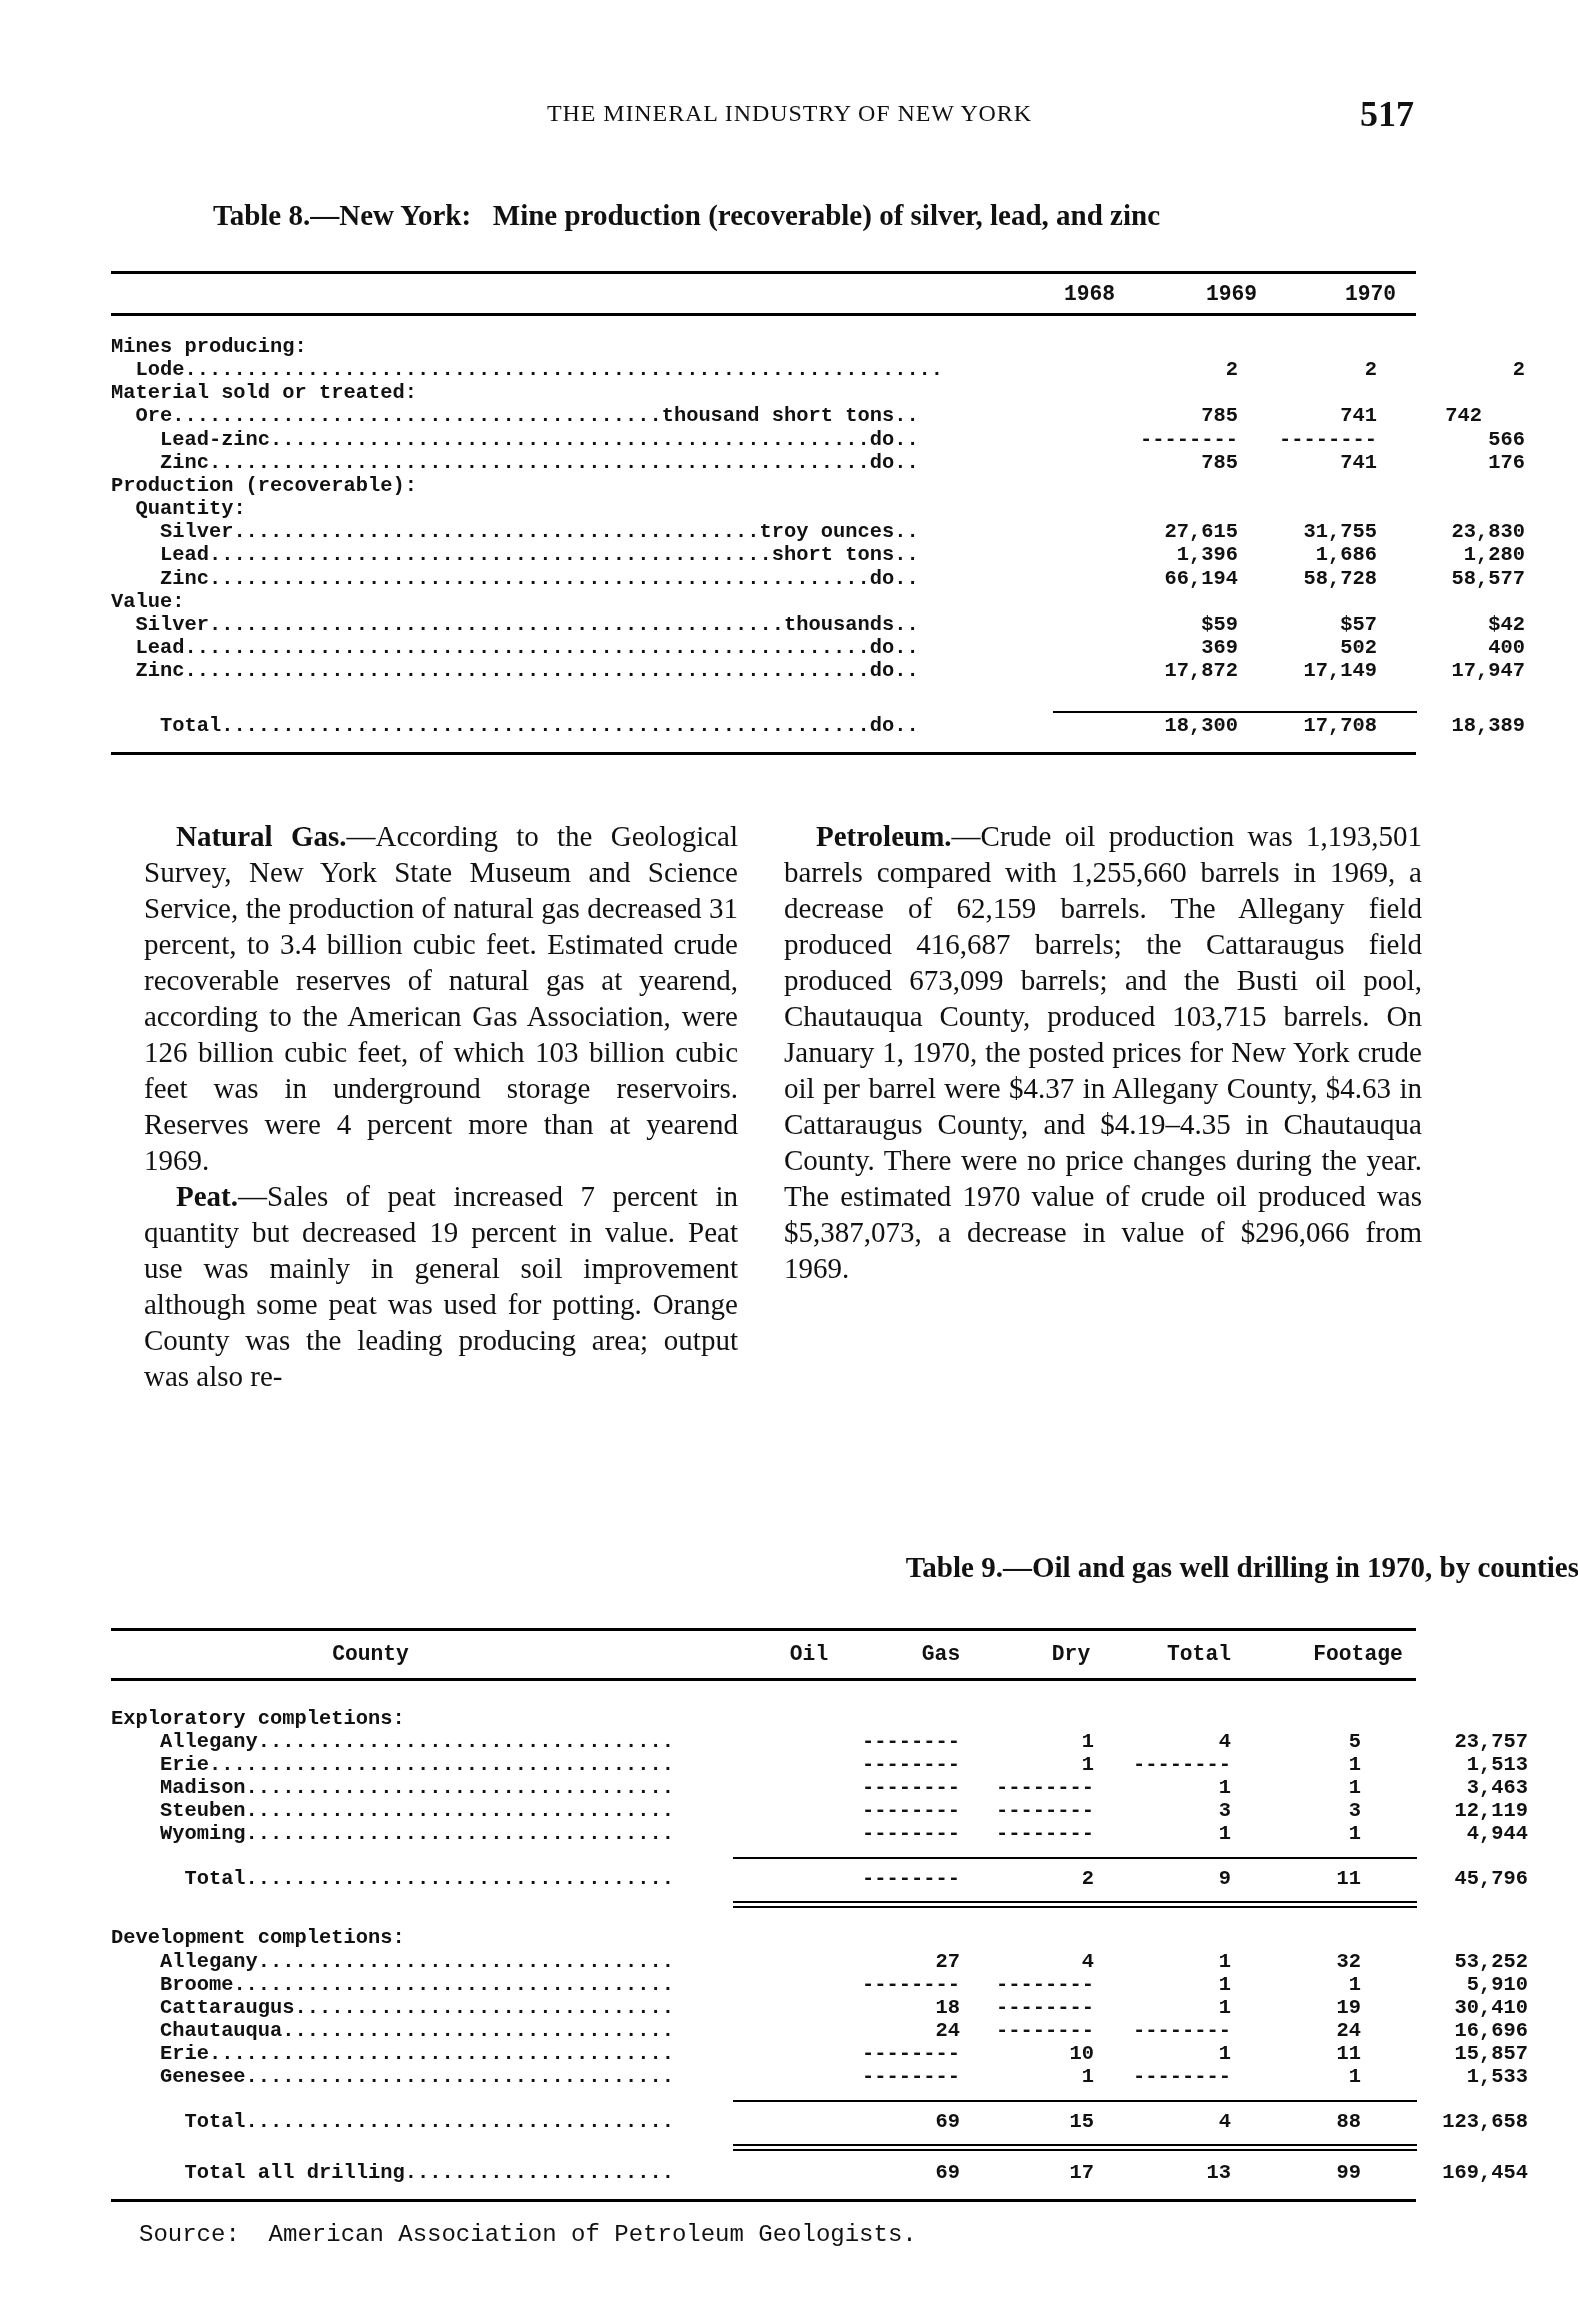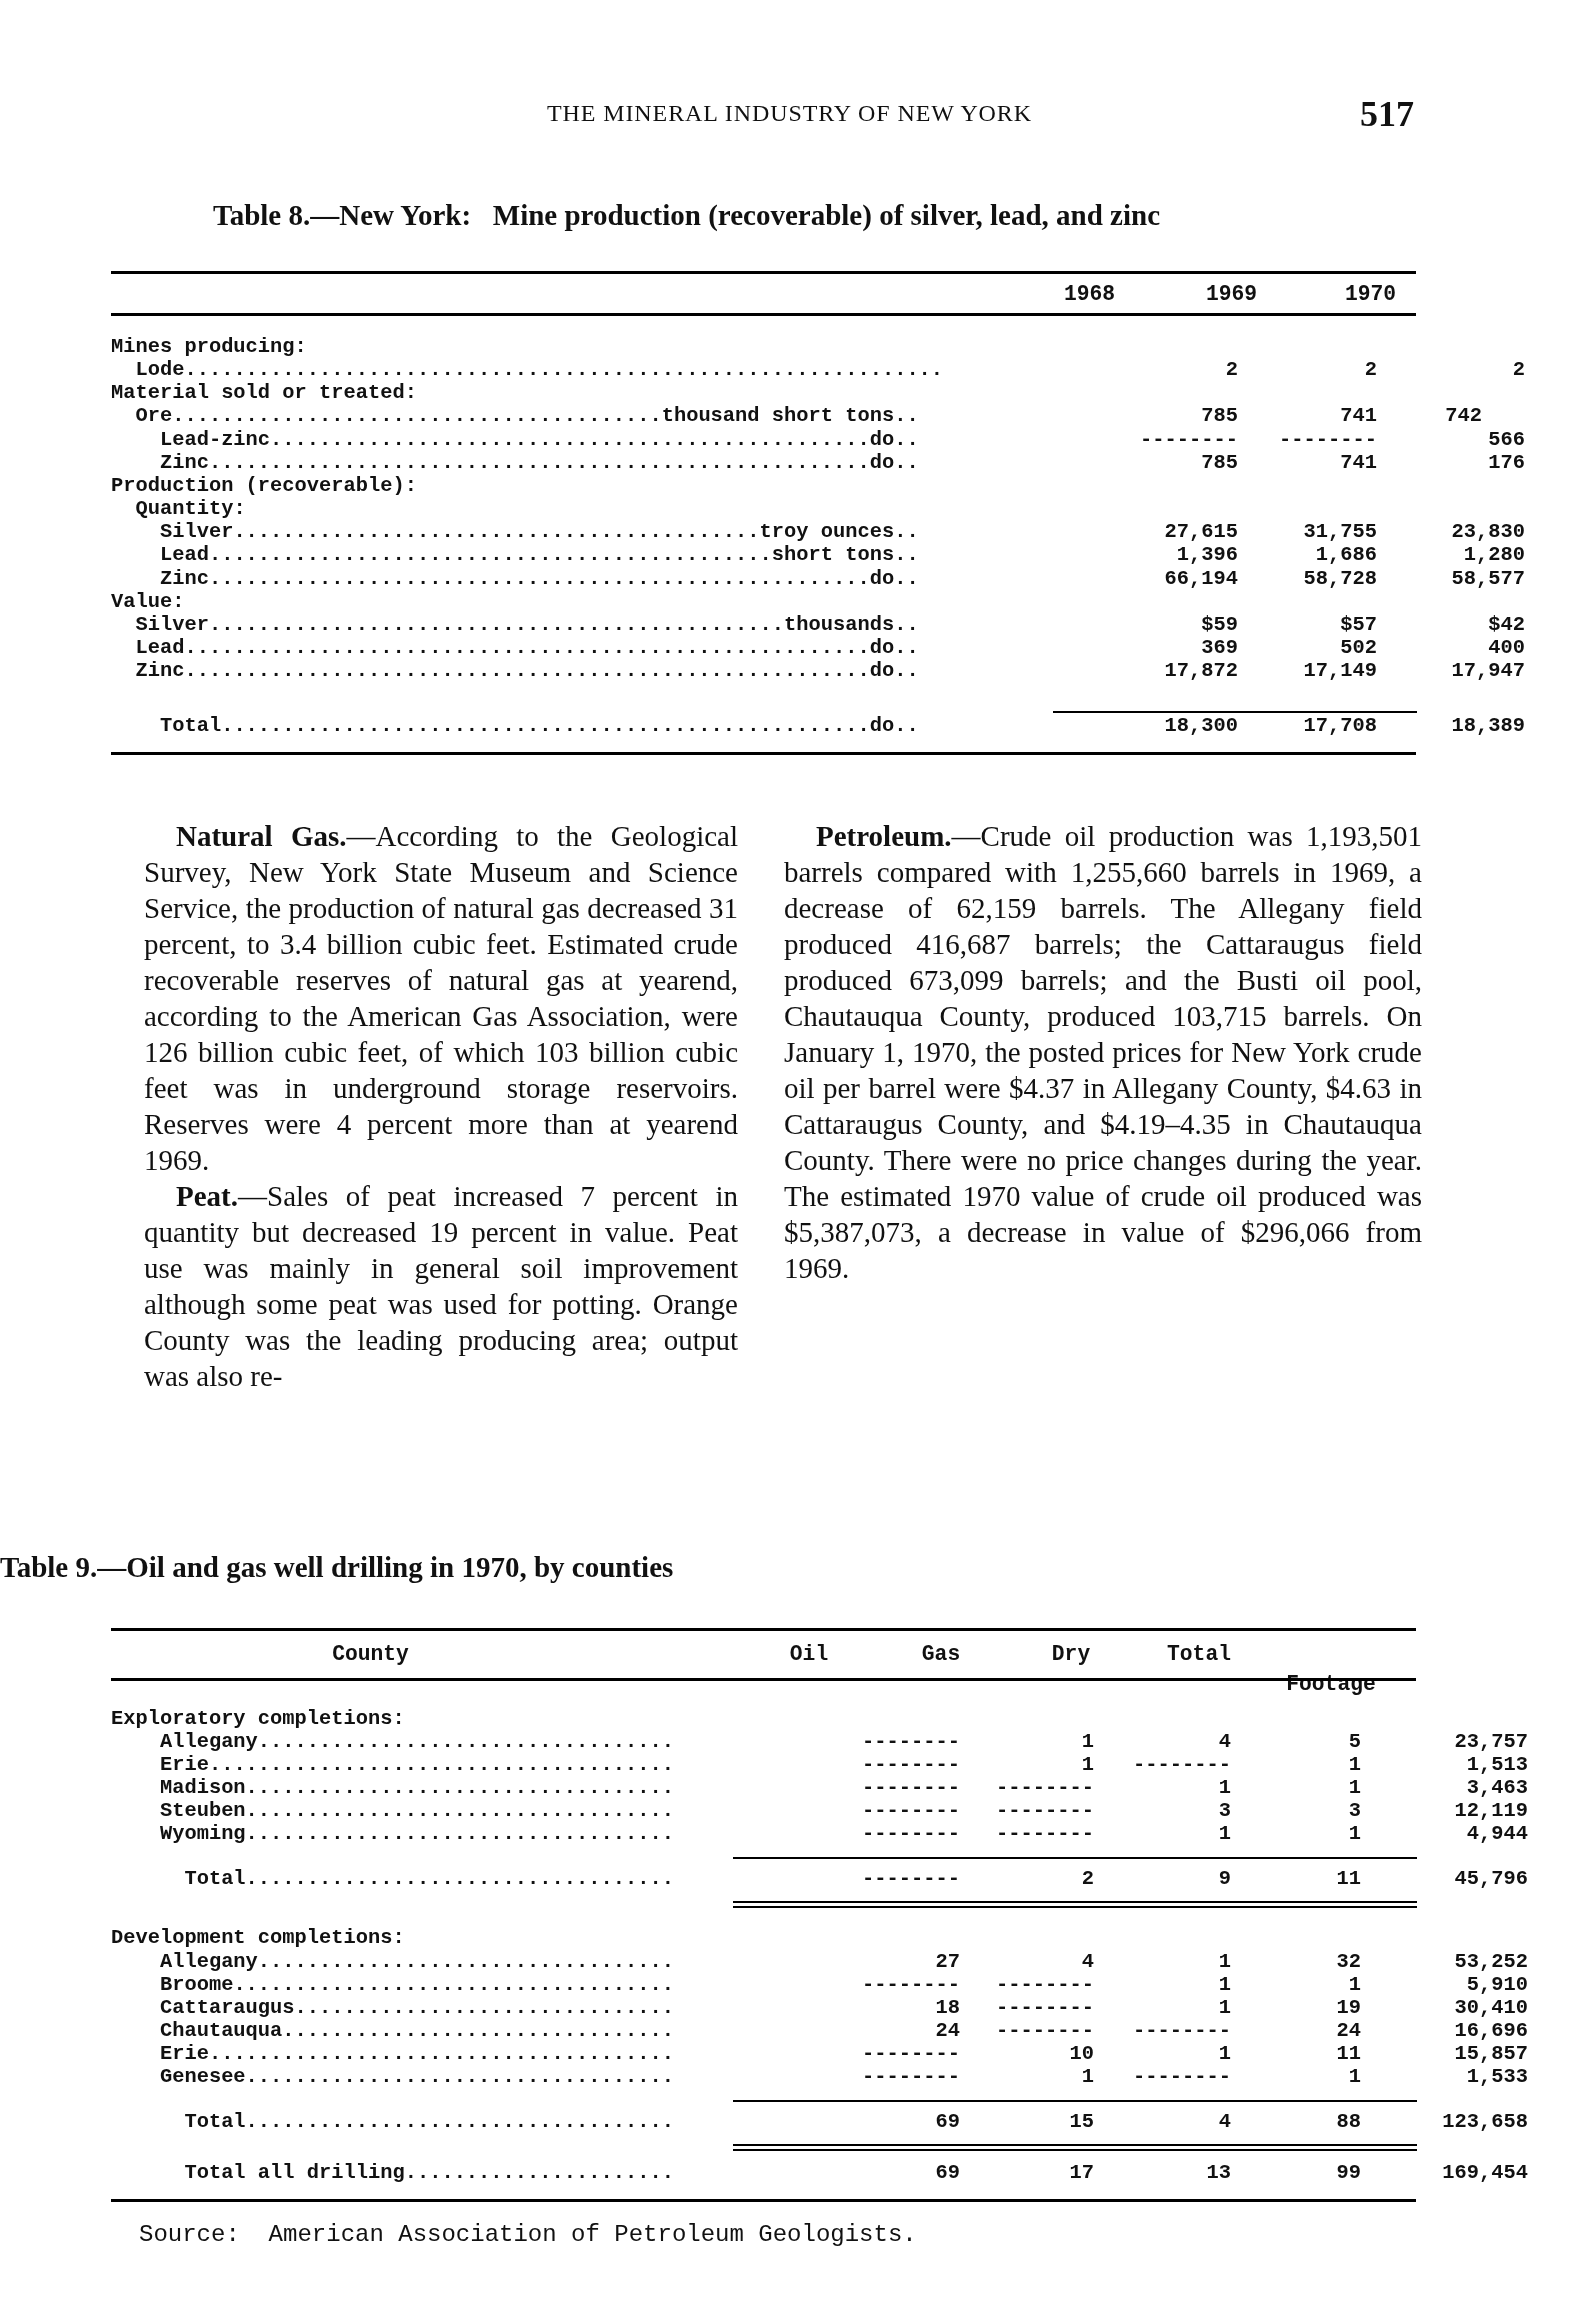--- a/index.html
+++ b/index.html
@@ -6,21 +6,21 @@
     body { width:1579px; height:2518px; position:relative; overflow:hidden; color:#111; }
     .abs { position:absolute; }
 
     
     #running-head { left:0; width:1579px; top:100px; text-align:center; font-size:24px; letter-spacing:0.9px; font-family:"Liberation Serif","DejaVu Serif",serif; }
     #page-number { right:165px; top:93px; font-size:36px; font-weight:bold; font-family:"Liberation Serif","DejaVu Serif",serif; }
 
     
     .table-title { font-family:"Liberation Serif","DejaVu Serif",serif; font-weight:bold; font-size:29px; white-space:pre; }
     #t8-title { left:213px; top:199px; }
-    #t9-title { left:0; width:1579px; text-align:left; top:1551px; }
+    #t9-title { left:0; width:1579px; text-align:right; top:1551px; }
 
     
     .rule { position:absolute; background:#000; }
 
     
     .trow { position:absolute; left:111px; height:23px; font-family:"Liberation Mono","DejaVu Sans Mono",monospace; font-size:20.4px; line-height:23px; white-space:pre; font-weight:bold; }
     .stub { position:absolute; left:0; top:0; white-space:pre; overflow:hidden; }
     .cell { position:absolute; top:0; text-align:right; white-space:pre; }
     .colhead { position:absolute; font-family:"Liberation Mono","DejaVu Sans Mono",monospace; font-size:21.3px; font-weight:bold; white-space:pre; text-align:center; }
 
@@ -77,21 +77,21 @@
 </div>
 
 <div id="t9-title" class="abs table-title">Table 9.—Oil and gas well drilling in 1970, by counties</div>
 <div id="table9">
     <div class="rule" style="left: 111px; top: 1628px; width: 1305px; height: 2.8px;"></div>
     <div class="colhead" style="left: 278px; top: 1642px; width: 185px;">County</div>
     <div class="colhead" style="left: 751px; top: 1642px; width: 116px;">Oil</div>
     <div class="colhead" style="left: 883px; top: 1642px; width: 116px;">Gas</div>
     <div class="colhead" style="left: 1013px; top: 1642px; width: 116px;">Dry</div>
     <div class="colhead" style="left: 1141px; top: 1642px; width: 116px;">Total</div>
-    <div class="colhead" style="left: 1273px; top: 1642px; width: 116px; margin-top: 30px;">Footage</div>
+    <div class="colhead" style="left: 1300px; top: 1642px; width: 116px;">Footage</div>
     <div class="rule" style="left: 111px; top: 1678px; width: 1305px; height: 2.8px;"></div>
     <div class="trow" style="top: 1707px;"><div class="stub"><span></span><span>Exploratory completions:</span></div></div>
     <div class="trow" style="top: 1730px;"><div class="stub"><span>    </span><span>Allegany</span><span>..................................</span></div><div class="cell" style="left: 617px; width: 232px;">--------</div><div class="cell" style="left: 742px; width: 241px;">1</div><div class="cell" style="left: 874px; width: 246px;">4</div><div class="cell" style="left: 1018px; width: 232px;">5</div><div class="cell" style="left: 1136px; width: 281px;">23,757</div></div>
     <div class="trow" style="top: 1753px;"><div class="stub"><span>    </span><span>Erie</span><span>......................................</span></div><div class="cell" style="left: 617px; width: 232px;">--------</div><div class="cell" style="left: 742px; width: 241px;">1</div><div class="cell" style="left: 874px; width: 246px;">--------</div><div class="cell" style="left: 1018px; width: 232px;">1</div><div class="cell" style="left: 1136px; width: 281px;">1,513</div></div>
     <div class="trow" style="top: 1776px;"><div class="stub"><span>    </span><span>Madison</span><span>...................................</span></div><div class="cell" style="left: 617px; width: 232px;">--------</div><div class="cell" style="left: 742px; width: 241px;">--------</div><div class="cell" style="left: 874px; width: 246px;">1</div><div class="cell" style="left: 1018px; width: 232px;">1</div><div class="cell" style="left: 1136px; width: 281px;">3,463</div></div>
     <div class="trow" style="top: 1799px;"><div class="stub"><span>    </span><span>Steuben</span><span>...................................</span></div><div class="cell" style="left: 617px; width: 232px;">--------</div><div class="cell" style="left: 742px; width: 241px;">--------</div><div class="cell" style="left: 874px; width: 246px;">3</div><div class="cell" style="left: 1018px; width: 232px;">3</div><div class="cell" style="left: 1136px; width: 281px;">12,119</div></div>
     <div class="trow" style="top: 1822px;"><div class="stub"><span>    </span><span>Wyoming</span><span>...................................</span></div><div class="cell" style="left: 617px; width: 232px;">--------</div><div class="cell" style="left: 742px; width: 241px;">--------</div><div class="cell" style="left: 874px; width: 246px;">1</div><div class="cell" style="left: 1018px; width: 232px;">1</div><div class="cell" style="left: 1136px; width: 281px;">4,944</div></div>
     <div class="rule" style="left: 733px; top: 1857px; width: 684px; height: 2.3px;"></div>
     <div class="trow" style="top: 1867px;"><div class="stub"><span>      </span><span>Total</span><span>...................................</span></div><div class="cell" style="left: 617px; width: 232px;">--------</div><div class="cell" style="left: 742px; width: 241px;">2</div><div class="cell" style="left: 874px; width: 246px;">9</div><div class="cell" style="left: 1018px; width: 232px;">11</div><div class="cell" style="left: 1136px; width: 281px;">45,796</div></div>
     <div class="rule" style="left: 733px; top: 1901px; width: 684px; height: 2.3px;"></div>

